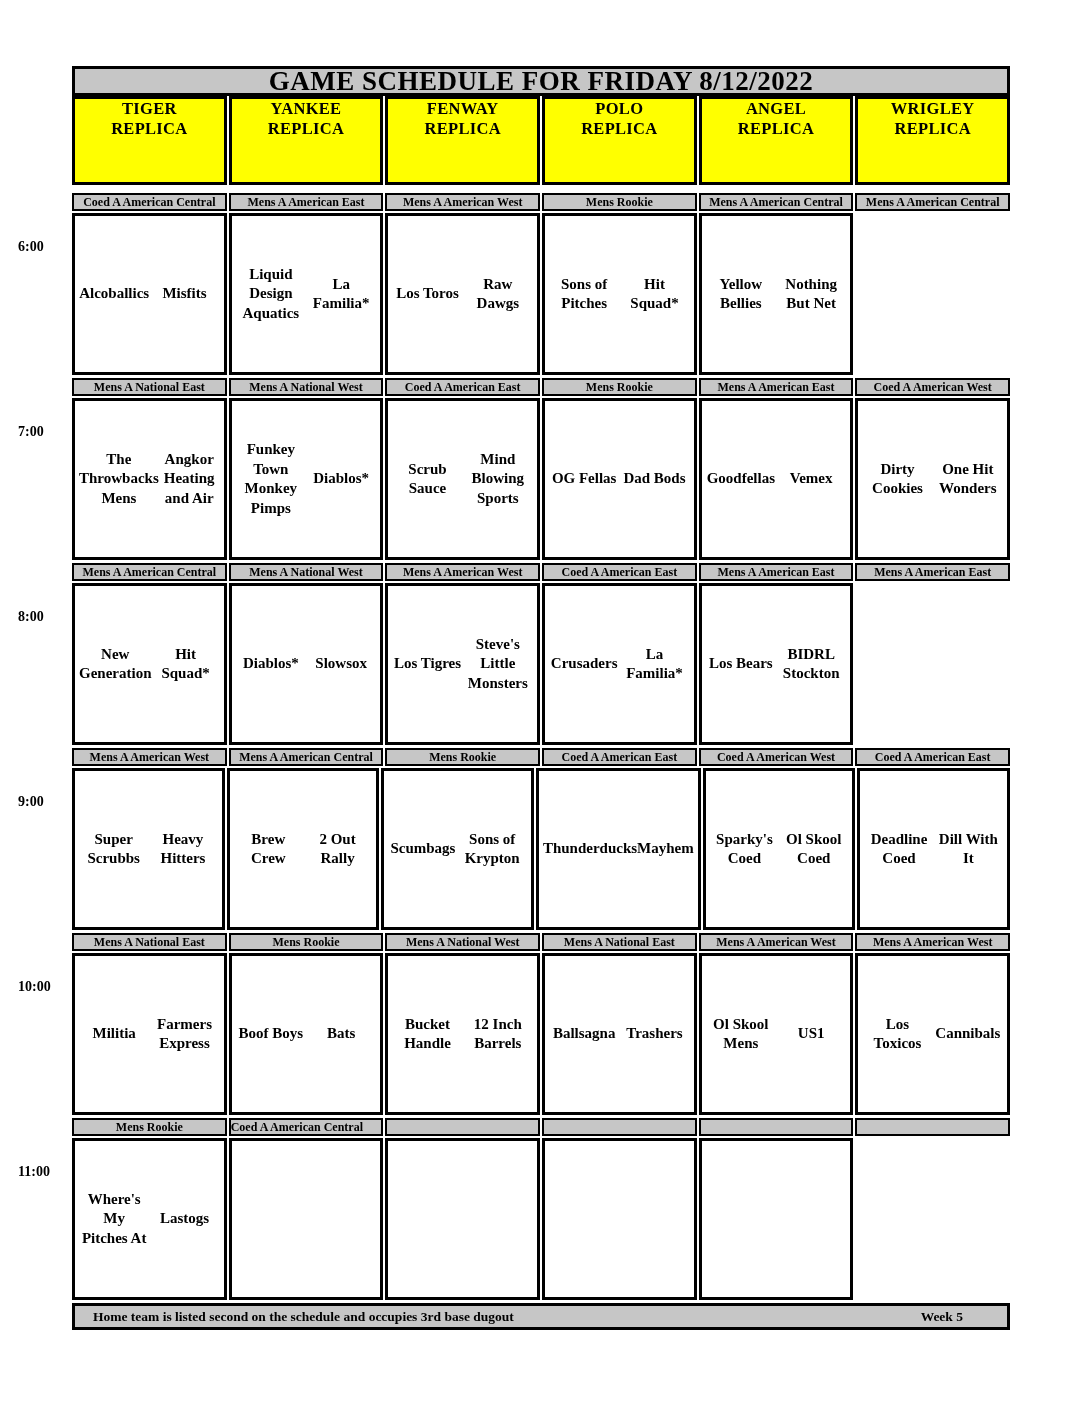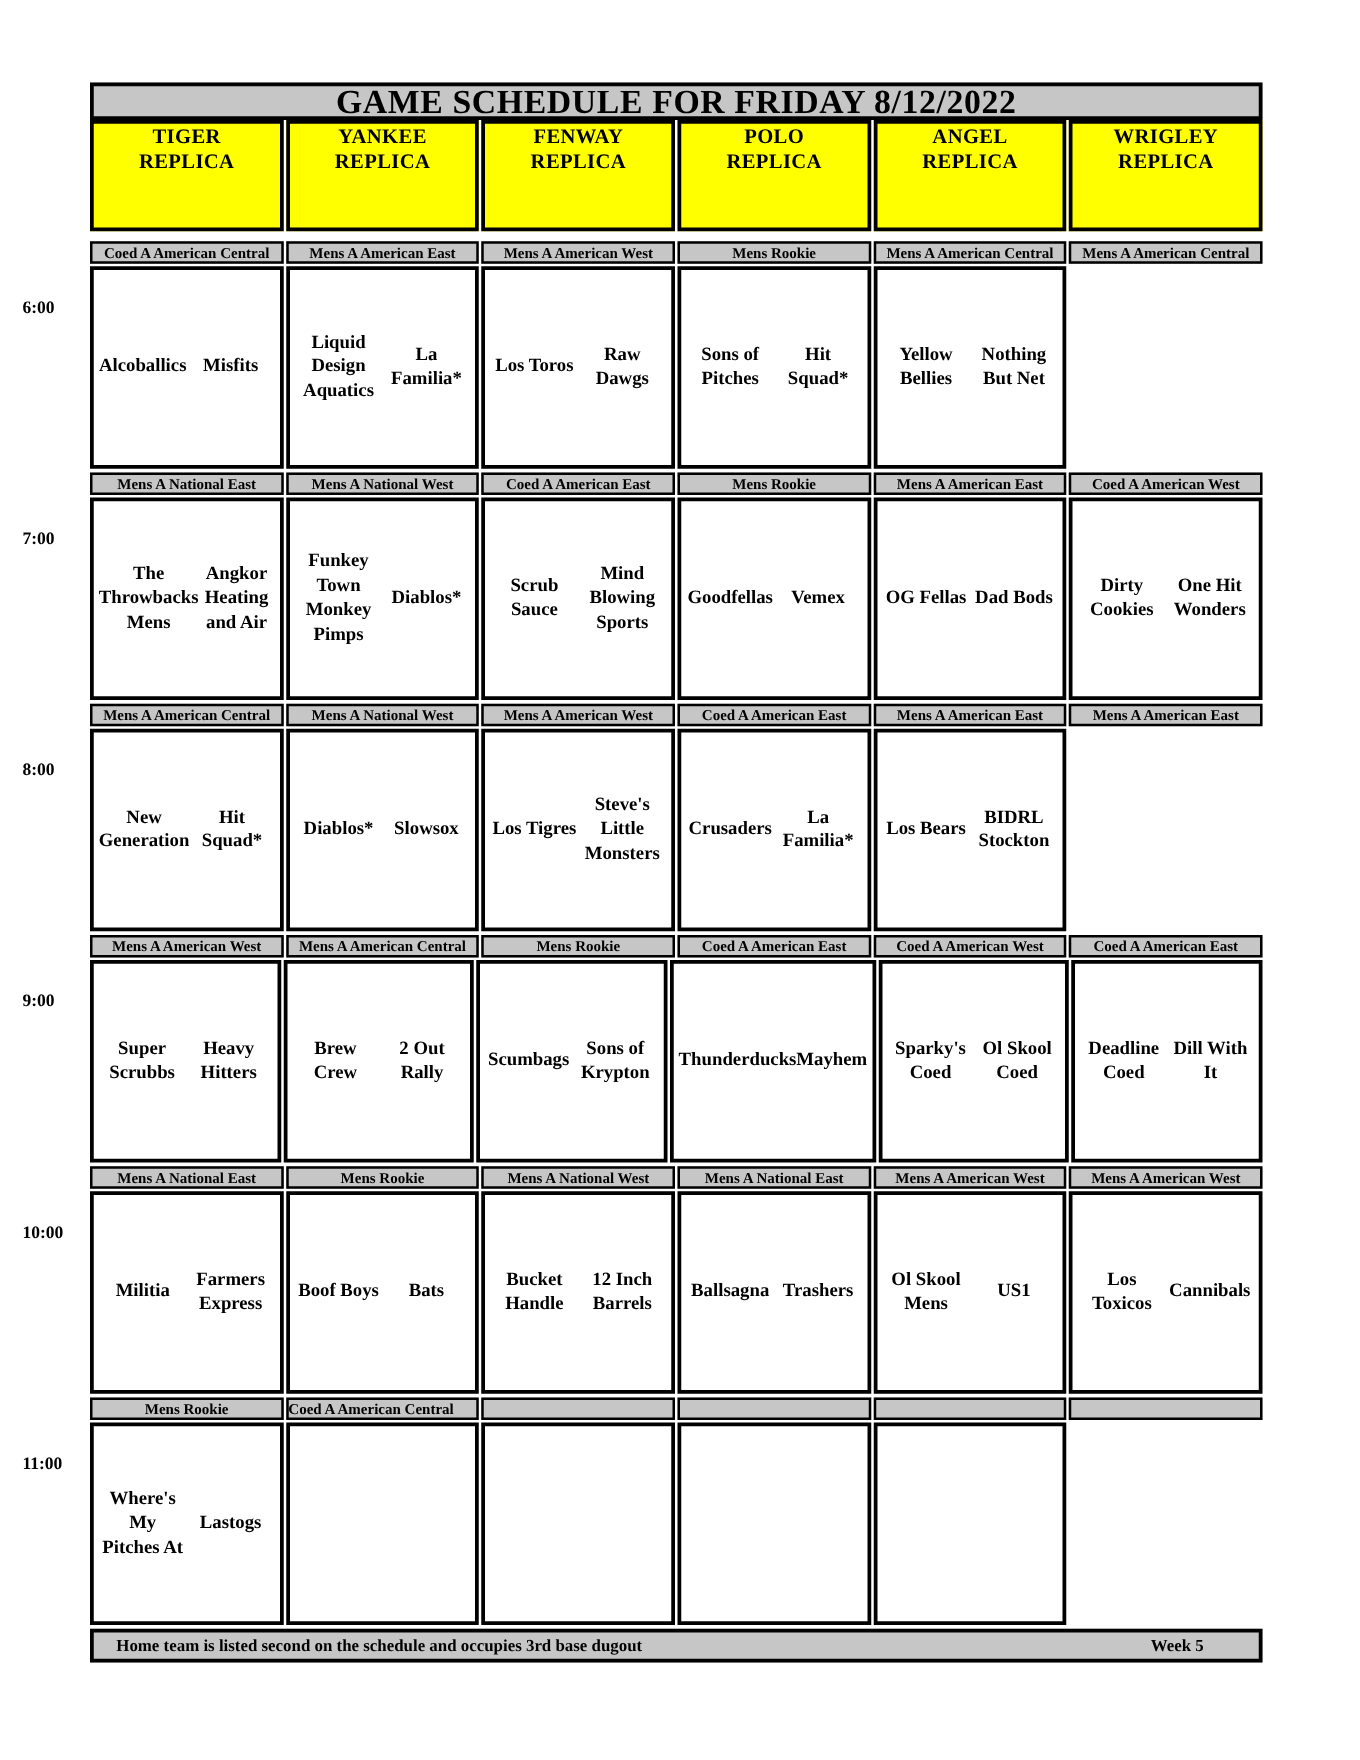--- a/index.html
+++ b/index.html
@@ -167,26 +167,26 @@
       </div>
       <div class="game-cell">
         <span class="team away">Funkey Town Monkey Pimps</span>
         <span class="team home">Diablos*</span>
       </div>
       <div class="game-cell">
         <span class="team away">Scrub Sauce</span>
         <span class="team home">Mind Blowing Sports</span>
       </div>
       <div class="game-cell">
+        <span class="team away">OG Fellas</span>
+        <span class="team home">Dad Bods</span>
+      </div>
+      <div class="game-cell">
         <span class="team away">Goodfellas</span>
         <span class="team home">Vemex</span>
-      </div>
-      <div class="game-cell">
-        <span class="team away">OG Fellas</span>
-        <span class="team home">Dad Bods</span>
       </div>
       <div class="game-cell">
         <span class="team away">Dirty Cookies</span>
         <span class="team home">One Hit Wonders</span>
       </div>
     </div>
   </div>
 
   <div class="row-block">
     <span class="time-label">8:00</span>

